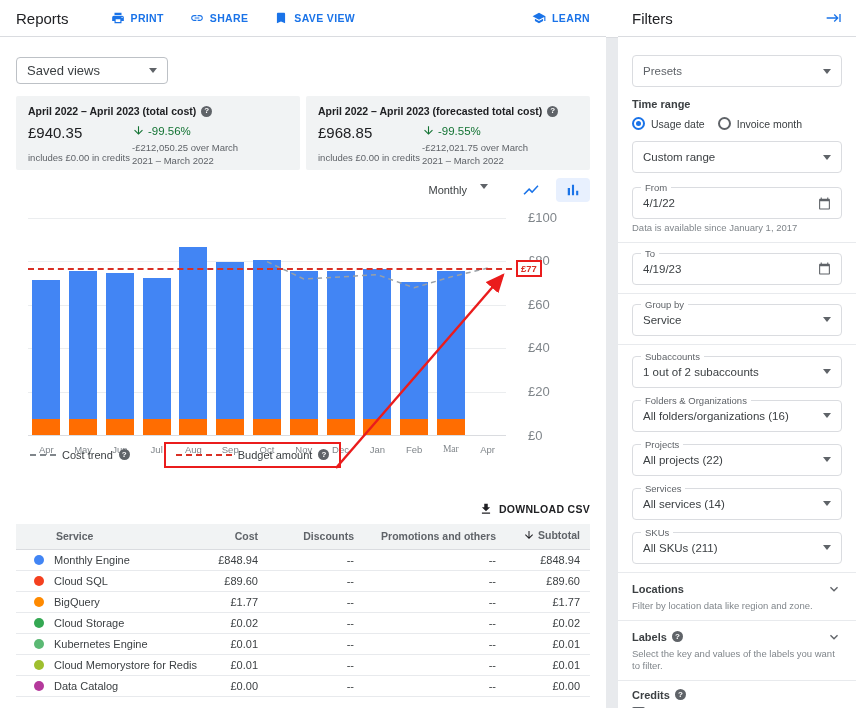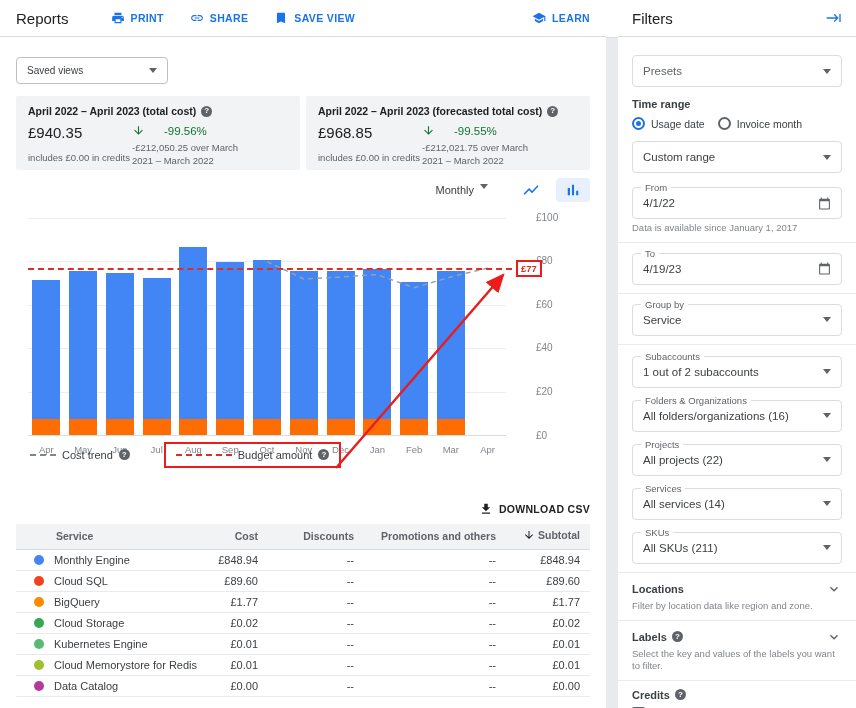--- a/index.html
+++ b/index.html
@@ -16,53 +16,53 @@
   .app-title{font-size:15px;color:#202124}
   .tb-actions{display:flex;align-items:center;gap:26px;margin-left:42px}
   .tbtn{display:inline-flex;align-items:center;gap:6px;color:#1a73e8;font-size:10.5px;font-weight:bold;letter-spacing:.35px;background:none;border:none;cursor:pointer;font-family:inherit}
   .tbtn svg{width:14px;height:14px;fill:#1a73e8;flex:none}
   .tb-spacer{flex:1}
   .icon-btn{background:none;border:none;cursor:pointer;padding:2px;display:flex}
   .icon-btn svg{width:16px;height:16px;fill:#1a73e8}
 
   .main-area{flex:1;overflow:hidden;display:flex;flex-direction:column}
   .saved-views{margin:20px 16px 0;width:152px;height:27px;flex:none;border:1px solid #bdc1c6;border-radius:4px;display:flex;align-items:center;padding:0 10px;cursor:pointer}
-  .sv-label{flex:1;font-size:10px;color:#3c4043}
+  .sv-label{flex:1;font-size:13px;color:#3c4043}
   .caret{width:0;height:0;border-left:4.5px solid transparent;border-right:4.5px solid transparent;border-top:5px solid #5f6368;flex:none}
 
   .cards{display:flex;gap:6px;margin:12px 16px 0;flex:none}
   .card{flex:1;background:#f1f3f4;padding:9px 12px 2px;border-radius:2px}
   .card-title-row{display:flex;align-items:center;gap:5px}
   .card-title{font-size:10.5px;font-weight:bold;color:#202124;white-space:nowrap}
   .qm{width:11px;height:11px;border-radius:50%;background:#5f6368;color:#fff;font-size:8px;font-weight:bold;display:inline-flex;align-items:center;justify-content:center;flex:none;line-height:1}
   .qm::before{content:"?"}
   .card-body{display:flex;margin-top:7px}
   .card-left{flex:0 0 40%}
   .card-amount{font-size:15px;color:#202124}
   .card-credits{font-size:9.5px;color:#5f6368;margin-top:11px;white-space:nowrap}
   .card-right{flex:1;min-width:0}
-  .delta{display:flex;align-items:center;gap:19px;color:#137333;font-size:11.5px}
+  .delta{display:flex;align-items:center;gap:3px;color:#137333;font-size:11.5px}
   .delta svg{width:13px;height:13px;fill:#137333;flex:none}
   .comparison{font-size:9.5px;color:#5f6368;margin-top:5px;line-height:1.35;max-width:128px}
 
   .chart-controls{margin:8px 16px 0;flex:none;display:flex;align-items:center;justify-content:flex-end;gap:8px}
-  .interval-select{display:flex;align-items:flex-start;gap:6px;font-size:11px;color:#3c4043;cursor:pointer;margin-right:18px}
+  .interval-select{display:flex;align-items:flex-start;gap:13px;font-size:11px;color:#3c4043;cursor:pointer;margin-right:18px}
   .chart-type{width:34px;height:24px;border:none;background:none;border-radius:4px;display:flex;align-items:center;justify-content:center;cursor:pointer}
   .chart-type svg{width:18px;height:18px;fill:#1a73e8}
   .chart-type.selected{background:#e8f0fe}
 
   .chart-section{position:relative;margin:4px 16px 0;height:288px;flex:none}
   #plot{position:absolute;left:12px;top:12px;width:478px;height:218px;border-bottom:1px solid #dadce0}
   .gridline{position:absolute;left:0;width:100%;height:1px;background:#ebedef}
   .bar{position:absolute;bottom:0;width:28px;display:flex;flex-direction:column;z-index:1}
   .seg{width:100%}
   #trend-svg{position:absolute;left:0;top:0;width:478px;height:218px;overflow:visible;z-index:2;pointer-events:none}
   #budget-line{position:absolute;left:0;width:494px;height:0;border-top:2px dashed #d93025;z-index:3}
   #yaxis{position:absolute;left:498px;top:12px;width:52px;height:218px}
-  .ytick{position:absolute;left:22px;font-size:10px;color:#80868b;line-height:10px}
+  .ytick{position:absolute;left:14px;font-size:13px;color:#80868b;line-height:10px}
   #budget-label{position:absolute;left:2px;z-index:4;border:2px solid #ea1c1c;color:#d93025;background:#fff;font-size:9.5px;font-weight:bold;padding:0 3px;line-height:13px}
   #xlabels{position:absolute;left:12px;top:238px;width:478px;height:13px}
   .xtick{position:absolute;width:38px;text-align:center;font-size:9.5px;color:#80868b}
   .legend-row{position:absolute;left:14px;top:236px;display:flex;align-items:center}
   .legend-item{display:flex;align-items:center;gap:6px;font-size:11px;color:#3c4043;cursor:pointer}
   .trend-sample{width:26px;height:0;border-top:2px dashed #80868b}
   .budget-boxed{margin-left:34px;border:2px solid #ea1c1c;padding:5px 10px}
   .budget-sample{width:56px;height:0;border-top:2px dashed #d93025}
   .annotation{position:absolute;left:0;top:0;z-index:6;pointer-events:none}
 
@@ -277,21 +277,21 @@
             <div class="xtick" style="left: 36.1538px;">May</div>
             <div class="xtick" style="left: 72.9231px;">Jun</div>
             <div class="xtick" style="left: 109.692px;">Jul</div>
             <div class="xtick" style="left: 146.462px;">Aug</div>
             <div class="xtick" style="left: 183.231px;">Sep</div>
             <div class="xtick" style="left: 220px;">Oct</div>
             <div class="xtick" style="left: 256.769px;">Nov</div>
             <div class="xtick" style="left: 293.538px;">Dec</div>
             <div class="xtick" style="left: 330.308px;">Jan</div>
             <div class="xtick" style="left: 367.077px;">Feb</div>
-            <div class="xtick" style="left: 403.846px;">Mar</div>
+            <div class="xtick" style="left: 403.846px; font-family: Liberation Serif, serif;">Mar</div>
             <div class="xtick" style="left: 440.615px;">Apr</div>
           </div>
         <div class="legend-row">
           <div class="legend-item">
             <span class="trend-sample"></span>
             <span>Cost trend</span>
             <span class="qm"></span>
           </div>
           <div class="legend-item budget-boxed">
             <span class="budget-sample"></span>

